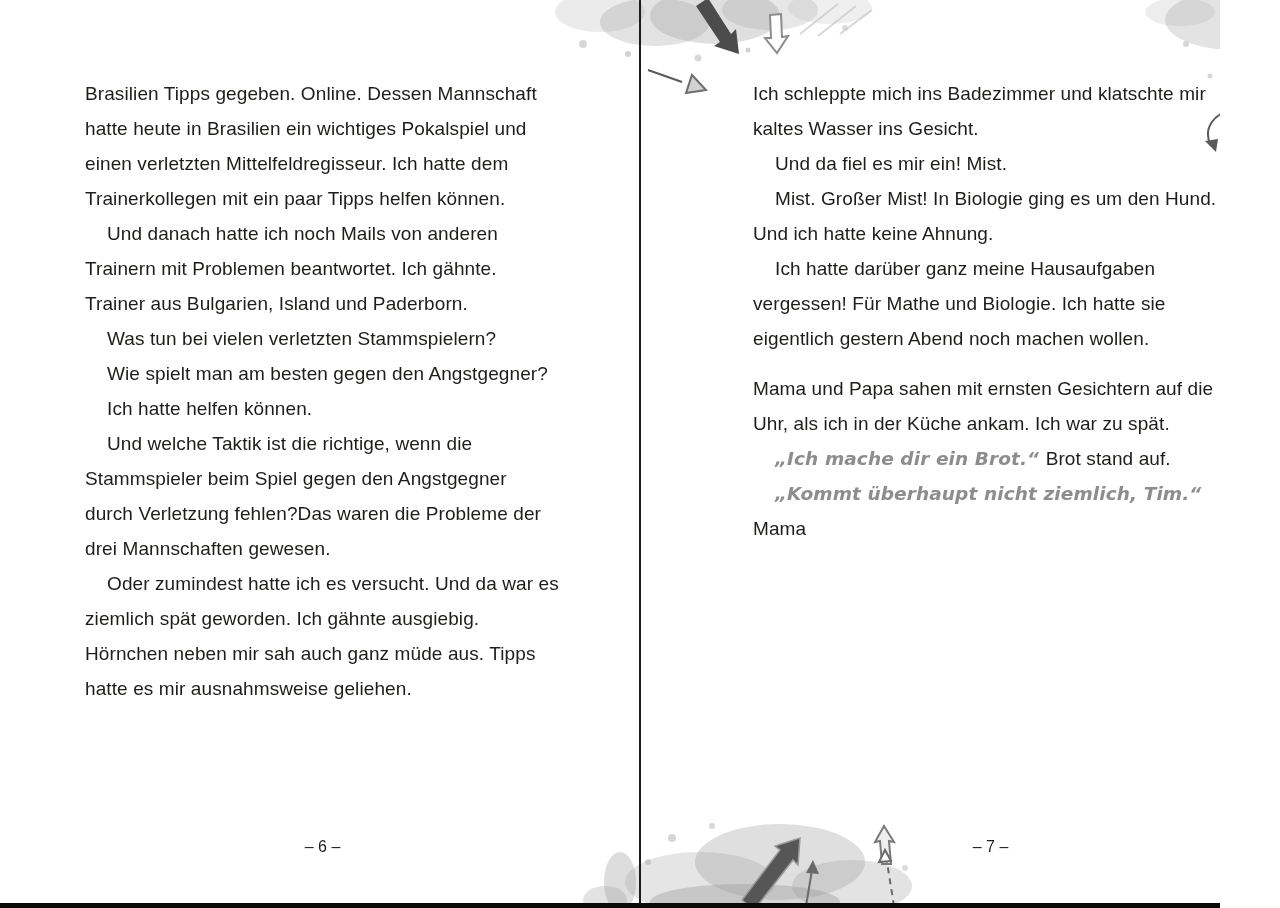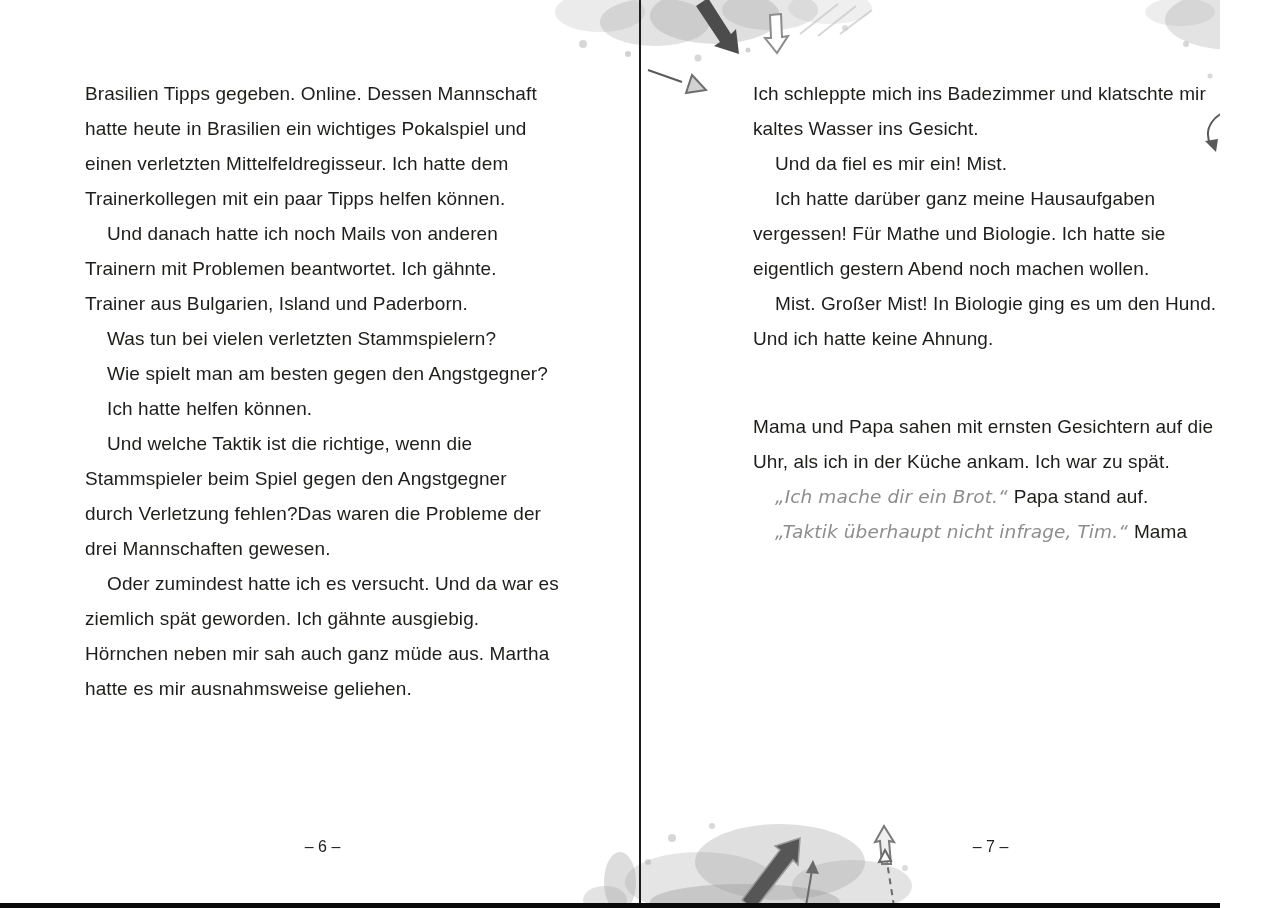--- a/index.html
+++ b/index.html
@@ -28,25 +28,25 @@
     width: 475px;
     font-size: 19px;
     line-height: 35px;
     letter-spacing: 0.1px;
     color: #1d1d1b;
   }
   .page-left  .text-block { left: 85px; }
   .page-right .text-block { left: 77px; }
   p.para { margin: 0; }
   p.para.indent { text-indent: 22px; }
-  p.para.blank-before { margin-top: 53px; }
+  p.para.blank-before { margin-top: 15px; }
   .seg-normal { color: #1d1d1b; }
   .seg-dialogue {
     font-family: "DejaVu Sans", sans-serif;
-    font-weight: normal;
+    font-weight: bold;
     font-style: italic;
     font-size: 18.5px;
     color: #8d8d8d;
   }
   .page-number {
     position: absolute;
     top: 838px;
     width: 475px;
     text-align: center;
     font-size: 16px;
@@ -150,35 +150,35 @@
   </svg>
 
   <div class="page page-left">
     <div class="text-block">
         <p class="para"><span class="seg-normal">Brasilien Tipps gegeben. Online. Dessen Mannschaft hatte heute in Brasilien ein wichtiges Pokalspiel und einen verletzten Mittelfeldregisseur. Ich hatte dem Trainerkollegen mit ein paar Tipps helfen können.</span></p>
         <p class="para indent"><span class="seg-normal">Und danach hatte ich noch Mails von anderen Trainern mit Problemen beantwortet. Ich gähnte. Trainer aus Bulgarien, Island und Paderborn.</span></p>
         <p class="para indent"><span class="seg-normal">Was tun bei vielen verletzten Stammspielern?</span></p>
         <p class="para indent"><span class="seg-normal">Wie spielt man am besten gegen den Angstgegner?</span></p>
         <p class="para indent"><span class="seg-normal">Ich hatte helfen können.</span></p>
         <p class="para indent"><span class="seg-normal">Und welche Taktik ist die richtige, wenn die Stammspieler beim Spiel gegen den Angstgegner durch Verletzung fehlen?Das waren die Probleme der drei Mannschaften gewesen.</span></p>
-        <p class="para indent"><span class="seg-normal">Oder zumindest hatte ich es versucht. Und da war es ziemlich spät geworden. Ich gähnte ausgiebig. Hörnchen neben mir sah auch ganz müde aus. Martha hatte es mir ausnahmsweise geliehen.</span></p>
+        <p class="para indent"><span class="seg-normal">Oder zumindest hatte ich es versucht. Und da war es ziemlich spät geworden. Ich gähnte ausgiebig. Hörnchen neben mir sah auch ganz müde aus. Tipps hatte es mir ausnahmsweise geliehen.</span></p>
       </div>
     <div class="page-number">– 6 –</div>
   </div>
 
   <div class="divider"></div>
 
   <div class="page page-right">
     <div class="text-block">
         <p class="para"><span class="seg-normal">Ich schleppte mich ins Badezimmer und klatschte mir kaltes Wasser ins Gesicht.</span></p>
         <p class="para indent"><span class="seg-normal">Und da fiel es mir ein! Mist.</span></p>
+        <p class="para indent"><span class="seg-normal">Mist. Großer Mist! In Biologie ging es um den Hund. Und ich hatte keine Ahnung.</span></p>
         <p class="para indent"><span class="seg-normal">Ich hatte darüber ganz meine Hausaufgaben vergessen! Für Mathe und Biologie. Ich hatte sie eigentlich gestern Abend noch machen wollen.</span></p>
-        <p class="para indent"><span class="seg-normal">Mist. Großer Mist! In Biologie ging es um den Hund. Und ich hatte keine Ahnung.</span></p>
         <p class="para blank-before"><span class="seg-normal">Mama und Papa sahen mit ernsten Gesichtern auf die Uhr, als ich in der Küche ankam. Ich war zu spät.</span></p>
-        <p class="para indent"><span class="seg-dialogue">„Ich mache dir ein Brot.“ </span><span class="seg-normal">Papa stand auf.</span></p>
-        <p class="para indent"><span class="seg-dialogue">„Taktik überhaupt nicht infrage, Tim.“ </span><span class="seg-normal">Mama</span></p>
+        <p class="para indent"><span class="seg-dialogue">„Ich mache dir ein Brot.“ </span><span class="seg-normal">Brot stand auf.</span></p>
+        <p class="para indent"><span class="seg-dialogue">„Kommt überhaupt nicht ziemlich, Tim.“ </span><span class="seg-normal">Mama</span></p>
       </div>
     <div class="page-number">– 7 –</div>
   </div>
 
   <div class="bottom-bar"></div>
 
 </div>
 
 </body></html>

